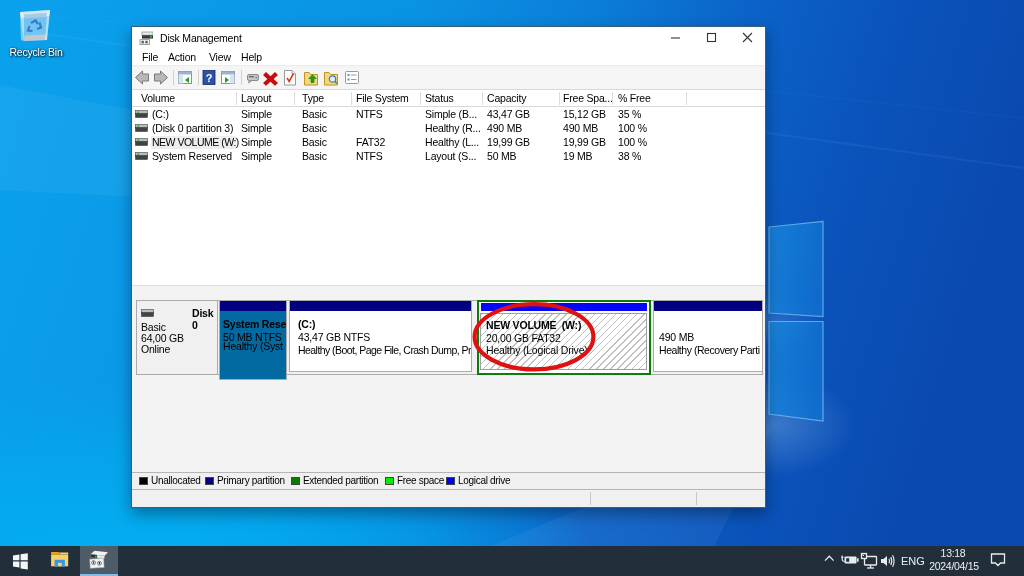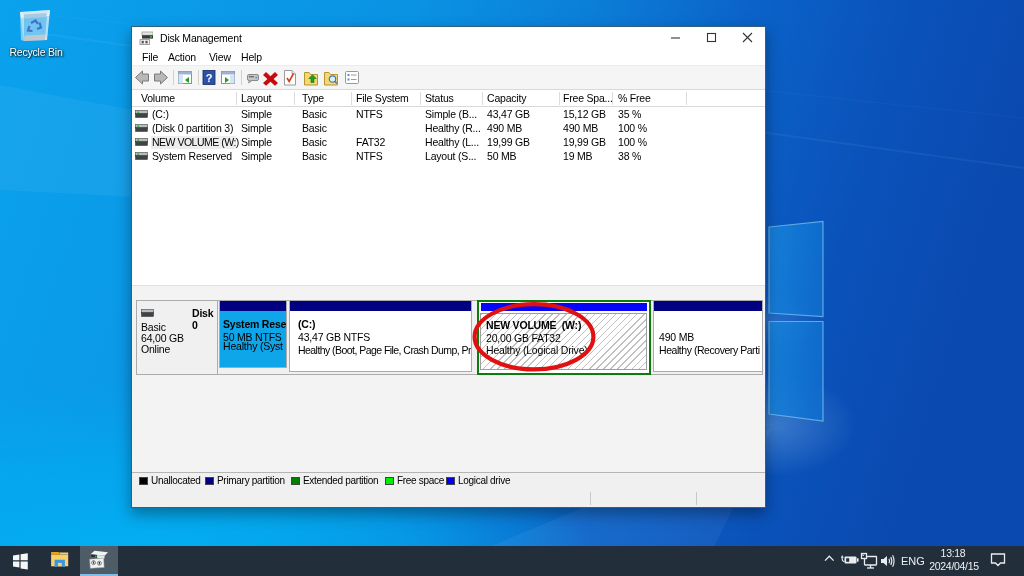--- a/index.html
+++ b/index.html
@@ -243,21 +243,21 @@
           <svg width="14" height="9" style="position:absolute;left:4px;top:8px">
               <rect x="0.5" y="0.5" width="12" height="3.6" fill="#b9bcbe" stroke="#5a5a5a" stroke-width="0.7"></rect>
               <rect x="0.5" y="3.6" width="12" height="3.9" fill="#3f4345" stroke="#2a2a2a" stroke-width="0.5"></rect>
             </svg>
           <span class="abs" style="left:19px;top:6px;font-weight:bold;padding-left:36px;">Disk 0</span>
           <span class="abs" style="left:4px;top:20px;">Basic</span>
           <span class="abs" style="left:4px;top:31px;">64,00 GB</span>
           <span class="abs" style="left:4px;top:42px;">Online</span>
         </div>
 
-        <div class="abs" style="left:82px;top:-1px;width:68px;height:68px;background:#0ea5e9;border:1px solid #ababab;">
+        <div class="abs" style="left:82px;top:-1px;width:68px;height:80px;background:#0369a1;border:1px solid #ababab;">
           <div class="abs" style="left:0;top:0;width:66px;height:10px;background:#000080;"></div>
           <span class="abs" style="left:3px;top:17px;font-weight:bold;white-space:nowrap;">System Rese</span>
           <span class="abs" style="left:3px;top:30px;white-space:nowrap;">50 MB NTFS</span>
           <span class="abs" style="left:3px;top:39px;white-space:nowrap;">Healthy (Syst</span>
         </div>
 
         <div class="abs" style="left:152px;top:-1px;width:183px;height:72px;background:#fff;border:1px solid #ababab;overflow:hidden;">
           <div class="abs" style="left:0;top:0;width:181px;height:10px;background:#000080;"></div>
           <span class="abs" style="left:8px;top:17px;font-weight:bold;white-space:nowrap;">(C:)</span>
           <span class="abs" style="left:8px;top:30px;white-space:nowrap;">43,47 GB NTFS</span>
@@ -275,21 +275,21 @@
         <div class="abs" style="left:516px;top:-1px;width:110px;height:72px;background:#fff;border:1px solid #ababab;overflow:hidden;">
           <div class="abs" style="left:0;top:0;width:108px;height:10px;background:#000080;"></div>
           <span class="abs" style="left:5px;top:30px;white-space:nowrap;">490 MB</span>
           <span class="abs" style="left:5px;top:43px;white-space:nowrap;letter-spacing:-0.45px;">Healthy (Recovery Parti</span>
         </div>
       </div>
 
 
       <div class="abs" style="left:0;top:187px;width:633px;height:0;"></div>
     </div>
-    <div class="abs" style="left:0;top:445px;width:633px;height:34px;background:#f0f0f0;border-top:1px solid #b5b5b5;border-bottom:1px solid #b5b5b5;font-size:10px;letter-spacing:-0.3px;">
+    <div class="abs" style="left:0;top:445px;width:633px;height:18px;background:#f0f0f0;border-top:1px solid #b5b5b5;border-bottom:1px solid #b5b5b5;font-size:10px;letter-spacing:-0.3px;">
       <span class="leg" style="left:7px;background:#000;"></span>
         <span class="legt" style="left:19px;">Unallocated</span>
       <span class="leg" style="left:73px;background:#000080;"></span>
         <span class="legt" style="left:85px;">Primary partition</span>
       <span class="leg" style="left:159px;background:#008000;"></span>
         <span class="legt" style="left:171px;">Extended partition</span>
       <span class="leg" style="left:253px;background:#00ee00;"></span>
         <span class="legt" style="left:265px;">Free space</span>
       <span class="leg" style="left:314px;background:#0000ee;"></span>
         <span class="legt" style="left:326px;">Logical drive</span>

